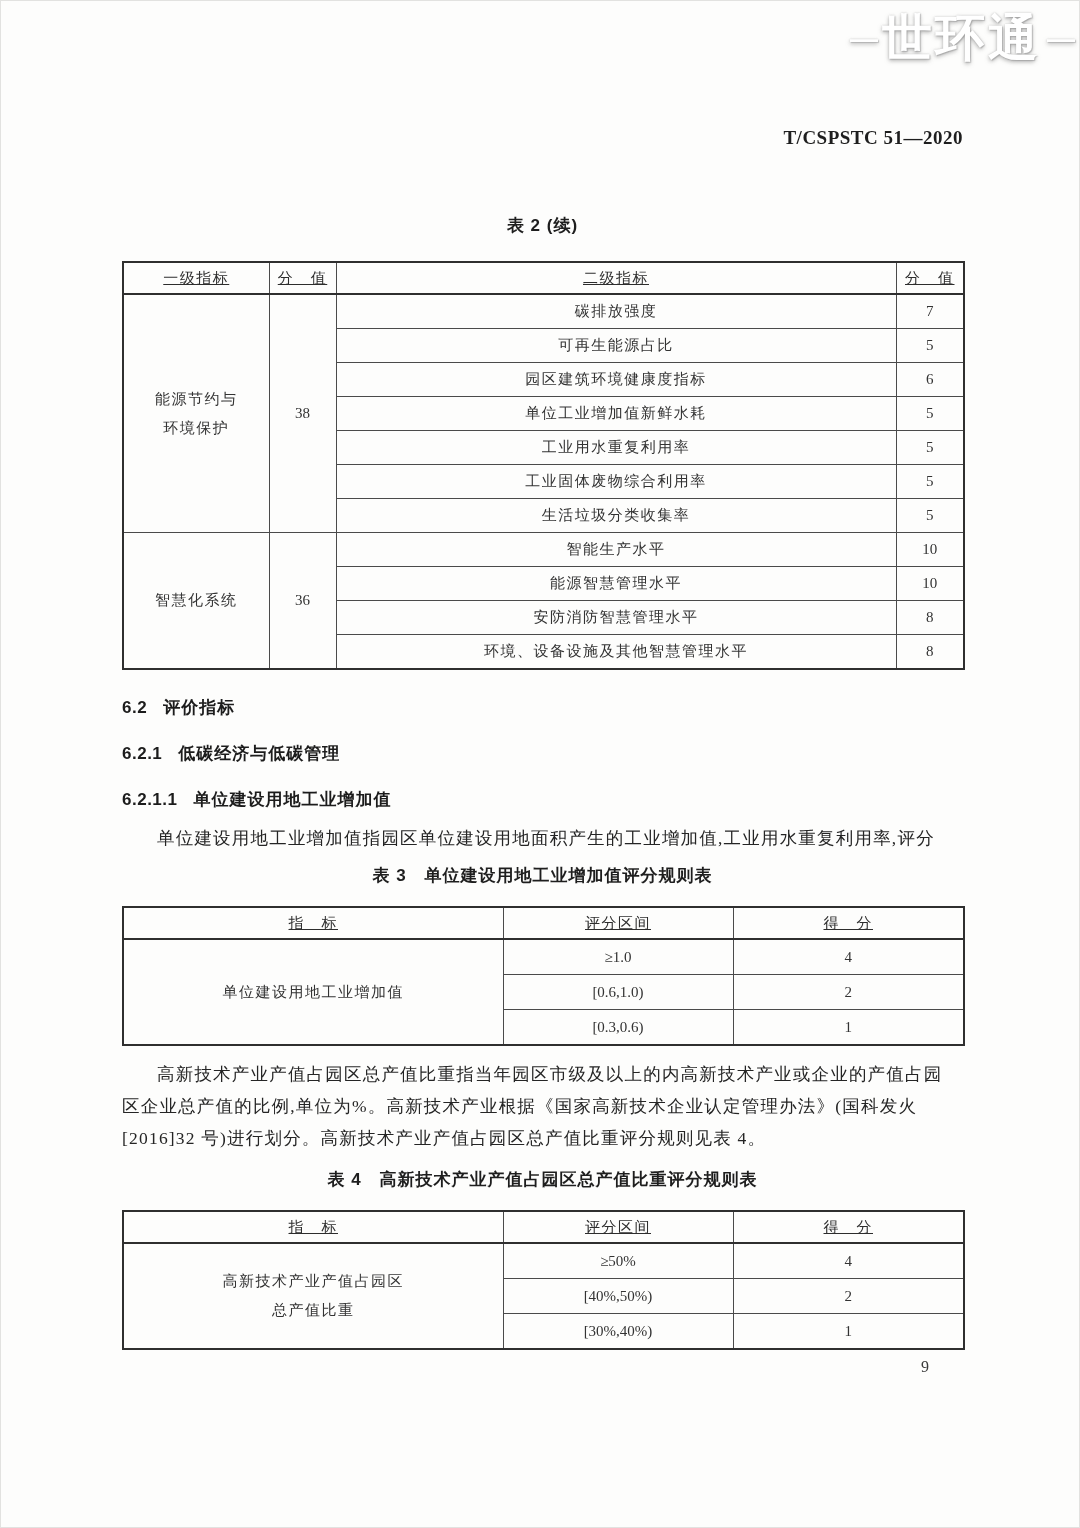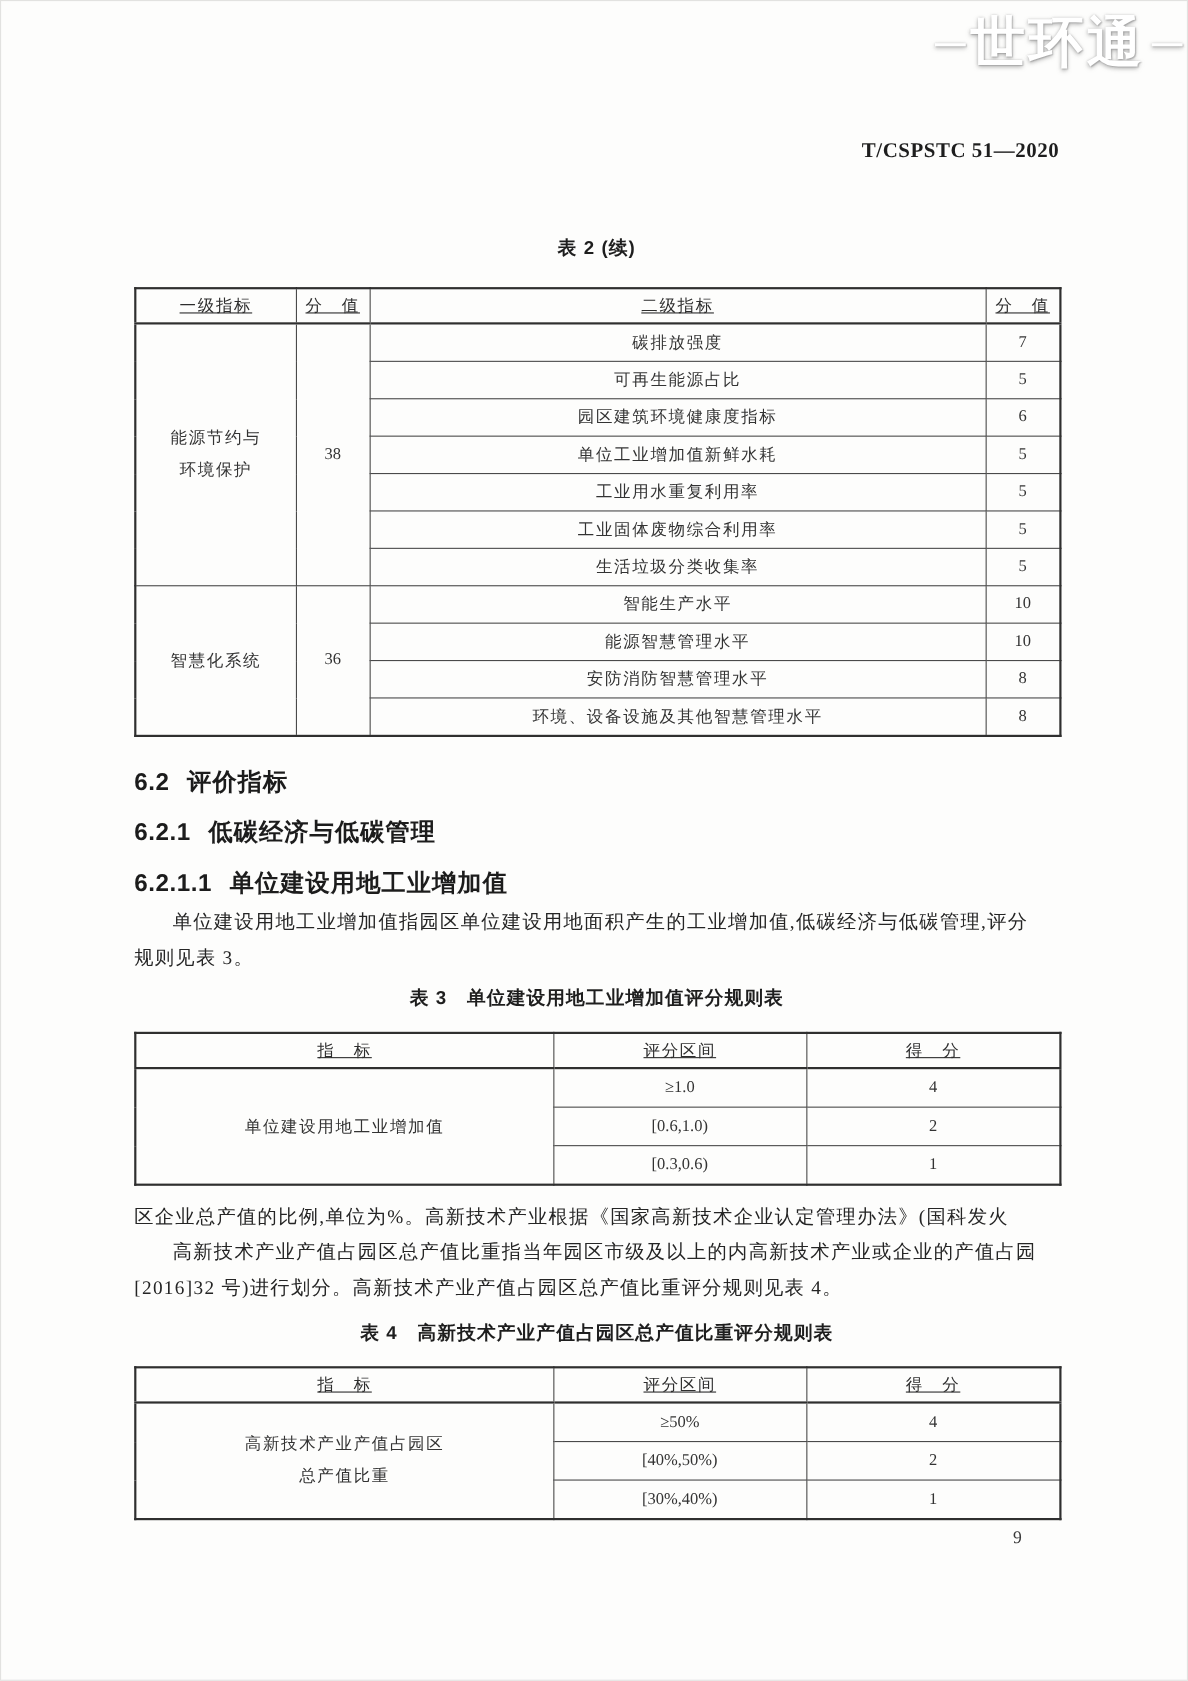--- a/index.html
+++ b/index.html
@@ -55,21 +55,21 @@
     overflow:hidden;
   }
   th{font-weight:normal;height:30px;border-bottom:2px solid #2f2f2f;color:#2d2d2d;text-decoration:underline;}
   .tbl-t2 td{height:33px;}
   .tbl-t3 td,.tbl-t4 td{height:34px;}
   .score-cell{letter-spacing:0;}
   .group-line{display:block;line-height:29px;}
   
   .heading{
     font-family:"Liberation Sans","DejaVu Sans",sans-serif;
-    font-weight:700;font-size:22px;color:#1c1c1c;
+    font-weight:700;font-size:17px;color:#1c1c1c;
     height:22px;letter-spacing:1px;
   }
   .h-62{margin-top:26px;}
   .h-621{margin-top:24px;}
   .h-6211{margin-top:24px;}
   .h-6212{margin-top:34px;}
   .h-num{margin-right:16px;letter-spacing:.5px;}
   
   .para{margin-top:12px;font-size:17.5px;color:#252525;}
   .para .line{display:block;line-height:32px;letter-spacing:1.2px;white-space:nowrap;}
@@ -171,22 +171,21 @@
       <span class="h-num">6.2</span><span>评价指标</span>
     </div>
     <div class="heading h-621">
       <span class="h-num">6.2.1</span><span>低碳经济与低碳管理</span>
     </div>
     <div class="heading h-6211">
       <span class="h-num">6.2.1.1</span><span>单位建设用地工业增加值</span>
     </div>
 
     <div class="para">
-      <span class="line indent">单位建设用地工业增加值指园区单位建设用地面积产生的工业增加值,低碳经济与低碳管理,评分</span>
-      <span class="line">规则见表 3。</span>
+      <span class="line indent">单位建设用地工业增加值指园区单位建设用地面积产生的工业增加值,工业用水重复利用率,评分</span>
     </div>
 
     <div class="tbl-caption cap-t3">表 3　单位建设用地工业增加值评分规则表</div>
 
     <table class="tbl-t3">
       <colgroup>
           <col style="width:380px">
           <col style="width:230px">
           <col style="width:231px">
         </colgroup>
@@ -209,22 +208,22 @@
         </tr>
         <tr>
           <td class="score-cell">[0.3,0.6)</td>
           <td class="score-cell">1</td>
         </tr>
       </tbody>
     </table>
 
 
     <div class="para">
+      <span class="line indent">高新技术产业产值占园区总产值比重指当年园区市级及以上的内高新技术产业或企业的产值占园</span>
       <span class="line">区企业总产值的比例,单位为%。高新技术产业根据《国家高新技术企业认定管理办法》(国科发火</span>
-      <span class="line indent">高新技术产业产值占园区总产值比重指当年园区市级及以上的内高新技术产业或企业的产值占园</span>
       <span class="line">[2016]32 号)进行划分。高新技术产业产值占园区总产值比重评分规则见表 4。</span>
     </div>
 
     <div class="tbl-caption cap-t4">表 4　高新技术产业产值占园区总产值比重评分规则表</div>
 
     <table class="tbl-t4">
       <colgroup>
           <col style="width:380px">
           <col style="width:230px">
           <col style="width:231px">

